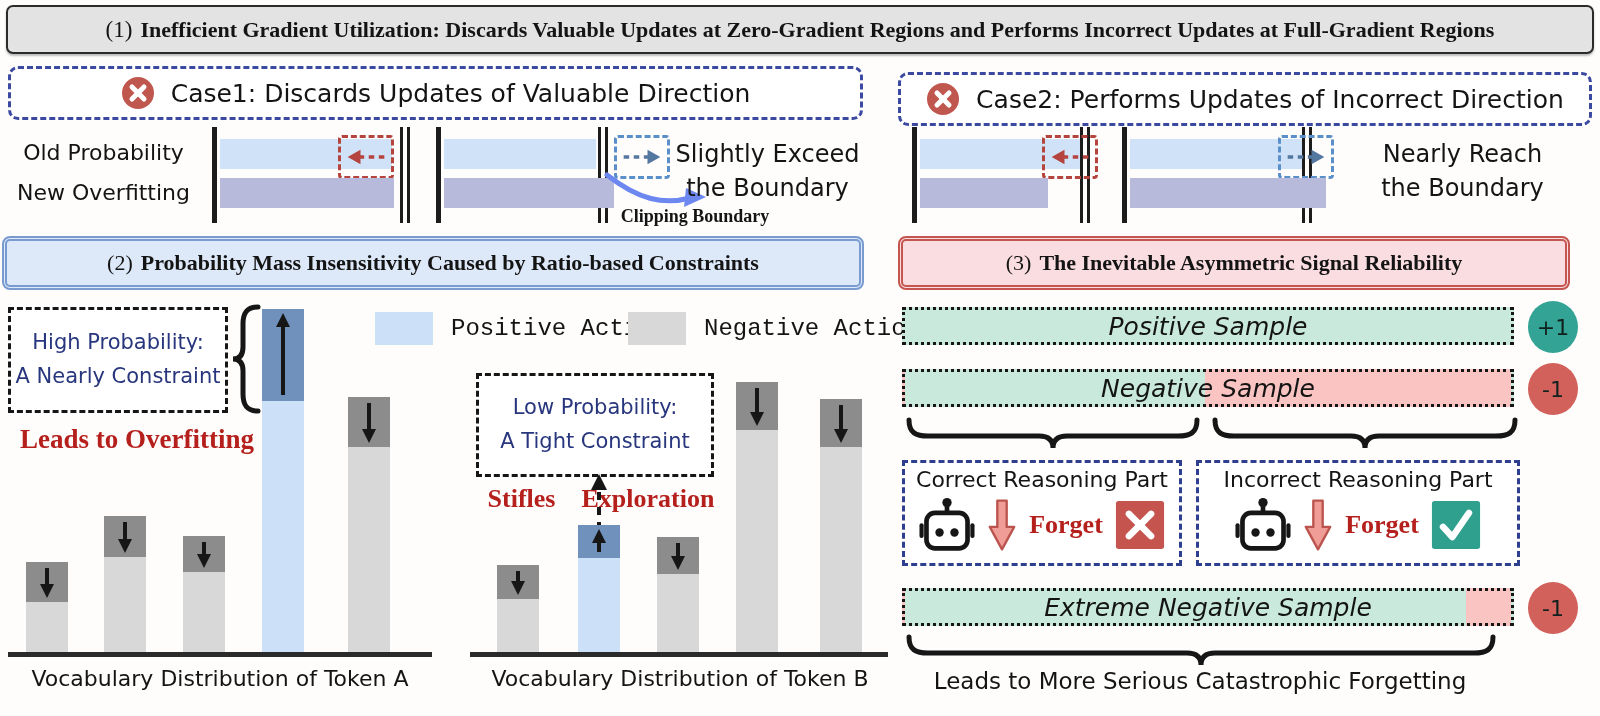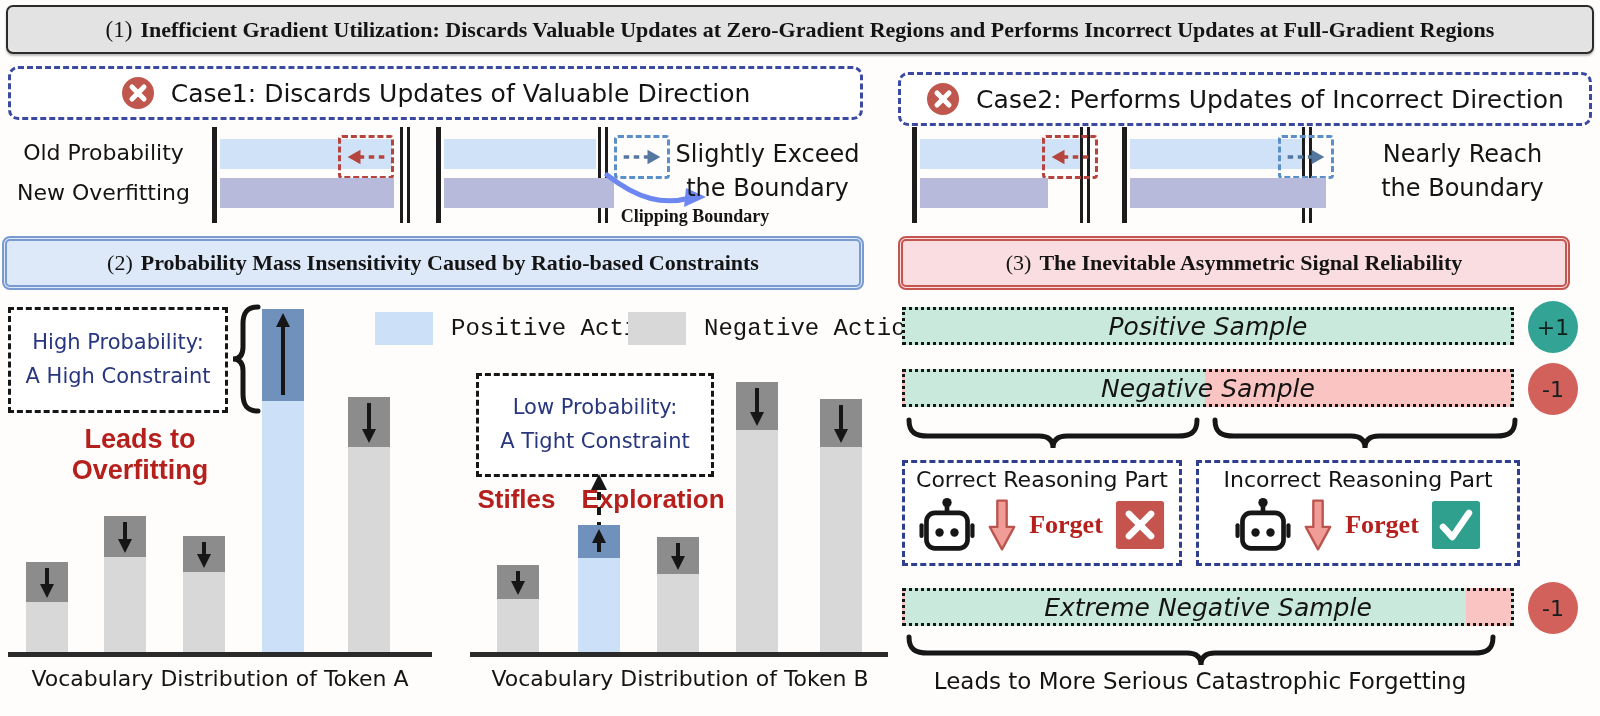--- a/index.html
+++ b/index.html
@@ -39,21 +39,21 @@
   .sec-head .ttl{font-size:22px;font-weight:bold;}
 
   
   .legend-item{display:flex;align-items:center;gap:18px;}
   .legend-swatch{width:58px;height:33px;}
   .legend-label{font-size:24px;font-family:Liberation Mono, monospace;}
 
   
   .ann-box{border:3px dashed #161616;display:flex;flex-direction:column;align-items:center;justify-content:center;
            color:var(--navy-text,#28367e);font-size:21px;line-height:1.6;background:#fff;}
-  .red-note{color:var(--red-text,#b51f1c);font-weight:bold;font-family:Liberation Sans, sans-serif;font-size:27px;text-align:center;}
+  .red-note{color:var(--red-text,#b51f1c);font-weight:bold;font-family:Liberation Serif, serif;font-size:27px;}
 
   
   .chart{}
   .vbar{position:absolute;bottom:0;}
   .vbar-cap{position:absolute;top:0;left:0;right:0;display:flex;align-items:center;justify-content:center;}
   .baseline{height:5px;background:#2b2b2b;}
   .chart-caption{font-size:22px;text-align:center;}
 
   
   .sample-bar{height:32px;border:3px dotted #161616;display:flex;align-items:center;justify-content:center;font-size:25px;font-style:italic;}
@@ -170,21 +170,21 @@
     <span class="legend-swatch" style="background:var(--positive-bar,#cce0f7);"></span>
     <span class="legend-label">Positive Action</span>
   </div>
   <div class="abs legend-item" style="left:628px;top:312px;justify-content:space-between;">
     <span class="legend-swatch" style="background:var(--negative-bar,#d8d8d8);"></span>
     <span class="legend-label">Negative Action</span>
   </div>
 
   <div class="abs ann-box" style="left:8px;top:307px;width:214px;height:100px;">
     <div>High Probability:</div>
-    <div>A High Constraint</div>
+    <div>A Nearly Constraint</div>
   </div>
   <svg class="abs" style="left:230px;top:304px;" width="32" height="110" viewBox="0 0 32 110">
     <path d="M28,3 C16,3 13,10 13,20 L13,43 Q13,55 3,55 Q13,55 13,67 L13,90 C13,100 16,107 28,107" fill="none" stroke="#161616" stroke-width="5" stroke-linecap="round"></path>
   </svg>
   <div class="abs red-note" style="left:20px;top:424px;width:240px;">Leads to Overfitting</div>
 
   <div class="abs chart" style="left:8px;top:300px;width:424px;height:352px;">
       <div class="vbar" style="left: 18px; width: 42px; height: 90px; background: var(--negative-bar,#d8d8d8);">
         <div class="vbar-cap" style="height: 40px; background: var(--negative-cap,#8c8c8c);">
           <svg width="18" height="32" viewBox="0 0 18 32">

